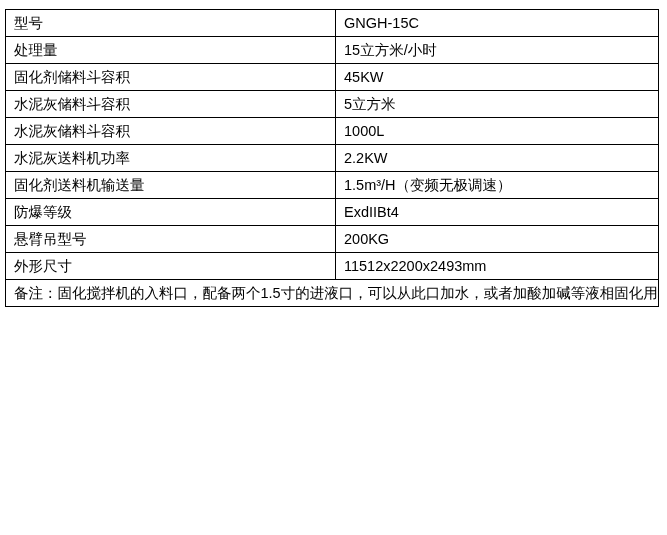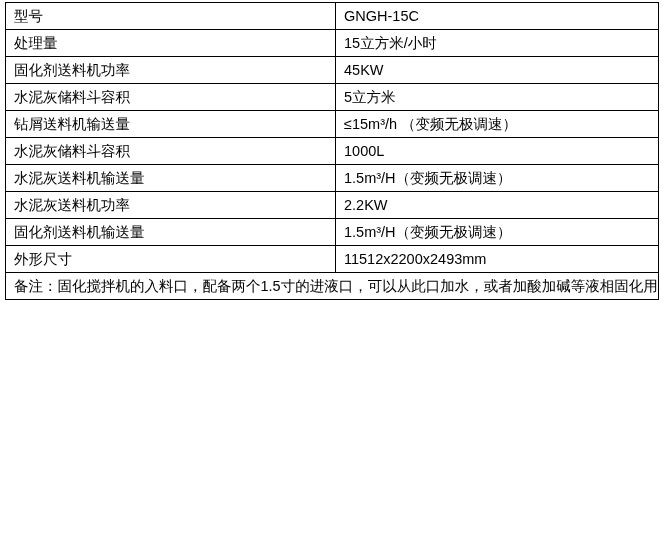--- a/index.html
+++ b/index.html
@@ -11,21 +11,21 @@
     width: 667px;
     height: 535px;
     font-family: "Liberation Sans", "DejaVu Sans", sans-serif;
     color: #000000;
     overflow: hidden;
   }
   .spec-table {
     border-collapse: collapse;
     table-layout: fixed;
     width: 651px;
-    margin: 2px 0 0 5px;
+    margin: 9px 0 0 5px;
   }
   .spec-table td {
     border: 1px solid #000000;
     height: 26px;
     padding: 0 8px;
     font-size: 14.5px;
     line-height: 26px;
     vertical-align: middle;
     white-space: nowrap;
     overflow: hidden;
@@ -53,46 +53,46 @@
   <tbody>
     <tr>
       <td>型号</td>
       <td>GNGH-15C</td>
     </tr>
     <tr>
       <td>处理量</td>
       <td>15立方米/小时</td>
     </tr>
     <tr>
-      <td>固化剂送料机功率</td>
+      <td>固化剂储料斗容积</td>
       <td>45KW</td>
     </tr>
     <tr>
       <td>水泥灰储料斗容积</td>
       <td>5立方米</td>
     </tr>
     <tr>
-      <td>钻屑送料机输送量</td>
-      <td>≤15m³/h （变频无极调速）</td>
-    </tr>
-    <tr>
       <td>水泥灰储料斗容积</td>
       <td>1000L</td>
-    </tr>
-    <tr>
-      <td>水泥灰送料机输送量</td>
-      <td>1.5m³/H（变频无极调速）</td>
     </tr>
     <tr>
       <td>水泥灰送料机功率</td>
       <td>2.2KW</td>
     </tr>
     <tr>
       <td>固化剂送料机输送量</td>
       <td>1.5m³/H（变频无极调速）</td>
+    </tr>
+    <tr>
+      <td>防爆等级</td>
+      <td>ExdIIBt4</td>
+    </tr>
+    <tr>
+      <td>悬臂吊型号</td>
+      <td>200KG</td>
     </tr>
     <tr>
       <td>外形尺寸</td>
       <td>11512x2200x2493mm</td>
     </tr>
     <tr>
       <td class="note-cell" colspan="2">备注：固化搅拌机的入料口，配备两个1.5寸的进液口，可以从此口加水，或者加酸加碱等液相固化用料。</td>
     </tr>
   </tbody>
 </table>

